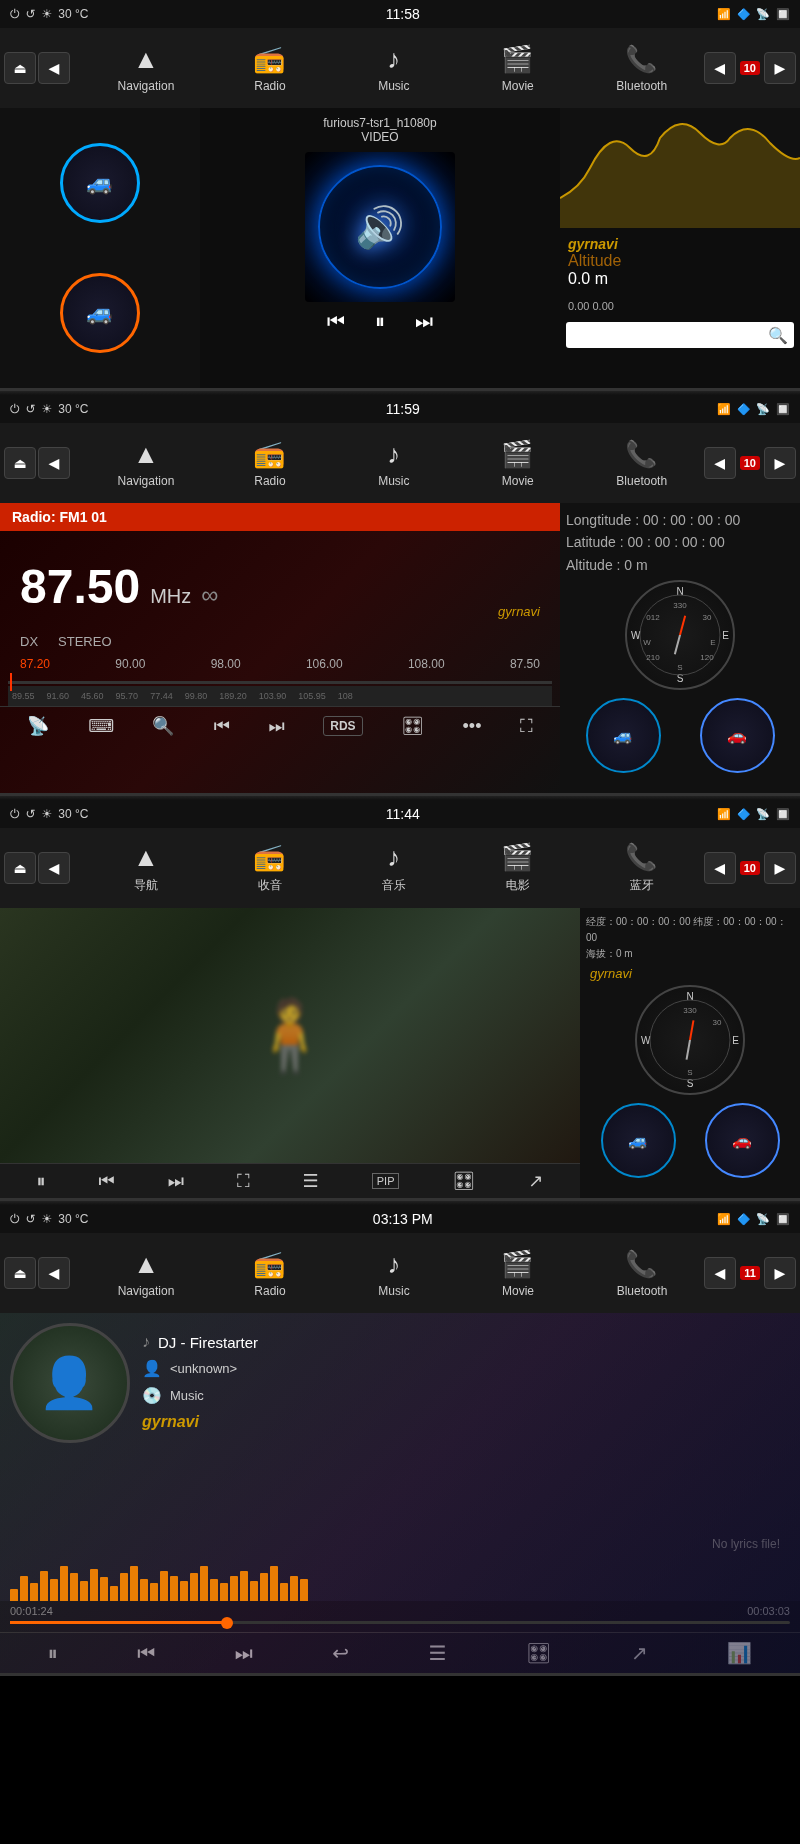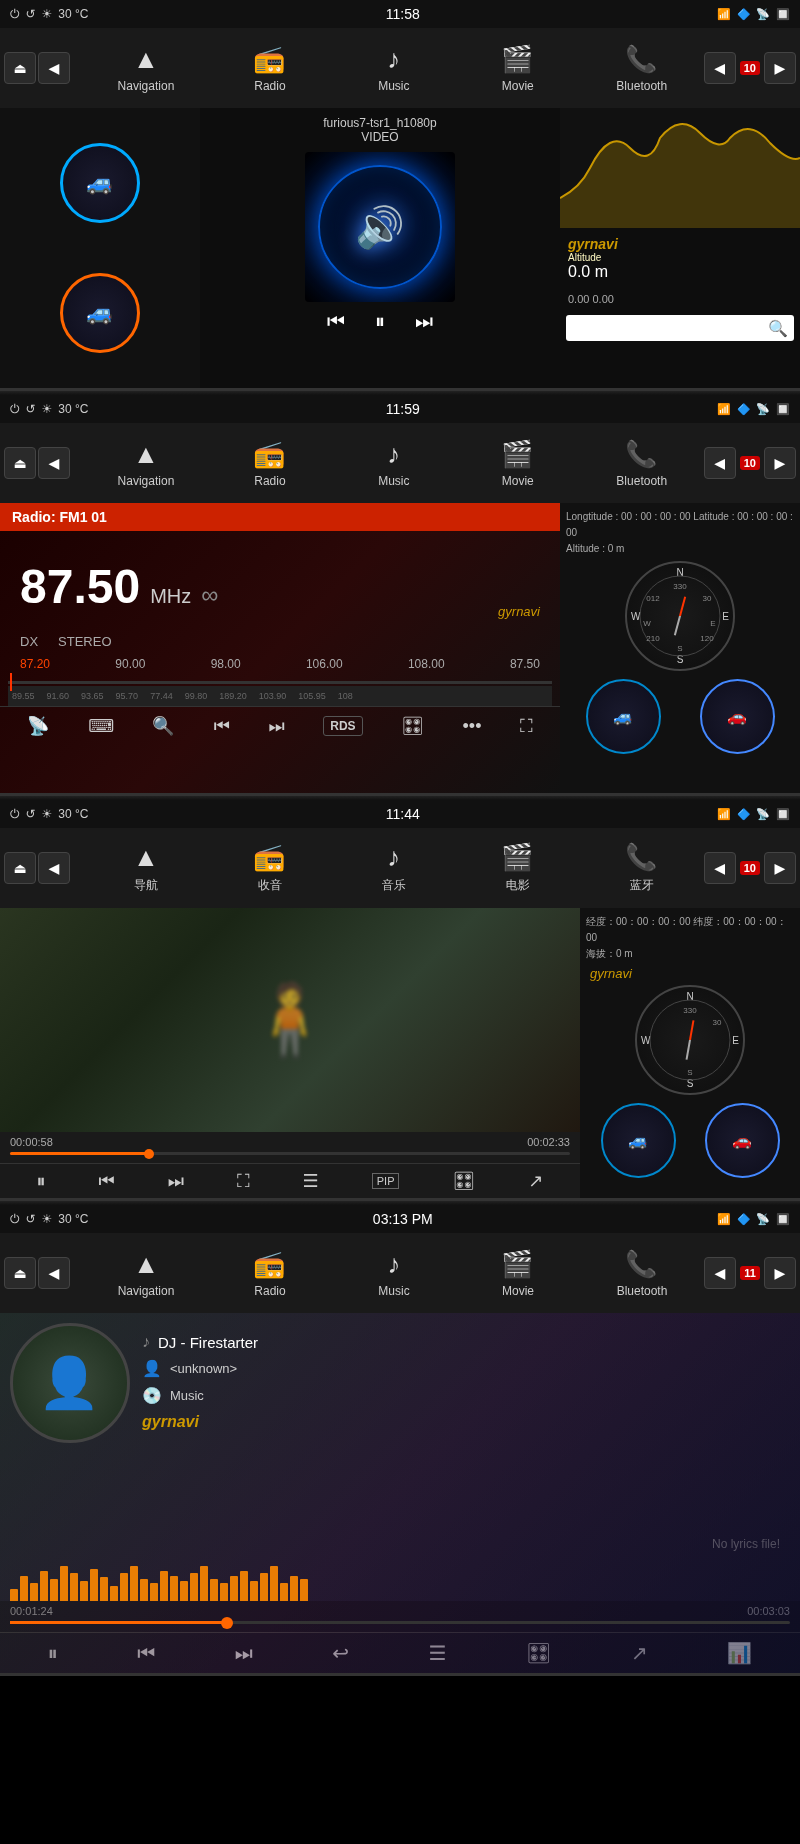--- a/index.html
+++ b/index.html
@@ -185,21 +185,21 @@
     .gyrnavi-brand {
       color: #cc9900;
       font-style: italic;
       font-size: 14px;
       font-weight: bold;
     }
     .s1-altitude {
       padding: 8px;
       font-size: 13px;
     }
-    .s1-altitude .alt-title { color: #fef9c3; font-size: 10px; }
+    .s1-altitude .alt-title { color: #a16207; font-size: 16px; }
     .s1-altitude .alt-val { font-size: 16px; color: #fff; }
     .s1-coords { font-size: 11px; color: #aaa; padding: 4px 8px; }
     .s1-search-bar {
       margin: 6px;
       background: #fff;
       border-radius: 3px;
       height: 26px;
       display: flex;
       align-items: center;
       padding: 0 6px;
@@ -305,21 +305,21 @@
     }
 
     .s2-right {
       width: 240px;
       background: #111;
       display: flex;
       flex-direction: column;
       gap: 4px;
       padding: 6px;
     }
-    .s2-gps-info { font-size: 10px; color: #aaa; line-height: 1.6; }
+    .s2-gps-info { font-size: 14px; color: #aaa; line-height: 1.6; }
     .compass-circle {
       width: 110px;
       height: 110px;
       border-radius: 50%;
       border: 2px solid #444;
       background: radial-gradient(circle, #1a1a1a, #0d0d0d);
       margin: 0 auto;
       position: relative;
       display: flex;
       align-items: center;
@@ -732,21 +732,21 @@
         <span>98.00</span>
         <span>106.00</span>
         <span>108.00</span>
         <span>87.50</span>
       </div>
       <div class="radio-bar"></div>
       <div class="radio-fine-scale">
         <div class="radio-fine-scale-inner">
           <span>89.55</span>
             <span>91.60</span>
-            <span>93.65</span>
+            <span>45.60</span>
             <span>95.70</span>
           <span>77.44</span>
             <span>99.80</span>
             <span>189.20</span>
             <span>103.90</span>
           <span>105.95</span>
             <span>108</span>
         </div>
       </div>
       <div class="radio-controls">
@@ -849,30 +849,20 @@
       <div class="nav-side-btn">▶</div>
     </div>
   </div>
 
   <div class="screen3-body">
     <div class="s3-left">
       <div class="video-placeholder">
         <div class="video-blur-overlay"></div>
         <div style="position:relative;z-index:1;width:100%;height:100%;background:linear-gradient(135deg,#2a3520 0%,#1a2515 30%,#304030 60%,#201810 100%);display:flex;align-items:center;justify-content:center;">
           <div style="font-size:70px;filter:blur(2px);opacity:0.7;">🧍</div>
-        </div>
-      </div>
-      <div class="video-timeline">
-        <div class="video-time-row">
-          <span>00:00:58</span>
-          <span>00:02:33</span>
-        </div>
-        <div class="video-progress">
-          <div class="video-progress-fill"></div>
-          <div class="video-progress-thumb"></div>
         </div>
       </div>
       <div class="video-controls">
         <span>⏸</span>
         <span>⏮</span>
         <span>⏭</span>
         <span>⛶</span>
         <span>☰</span>
         <span style="font-size:11px;border:1px solid #666;padding:1px 4px;">PIP</span>
         <span>🎛</span>

